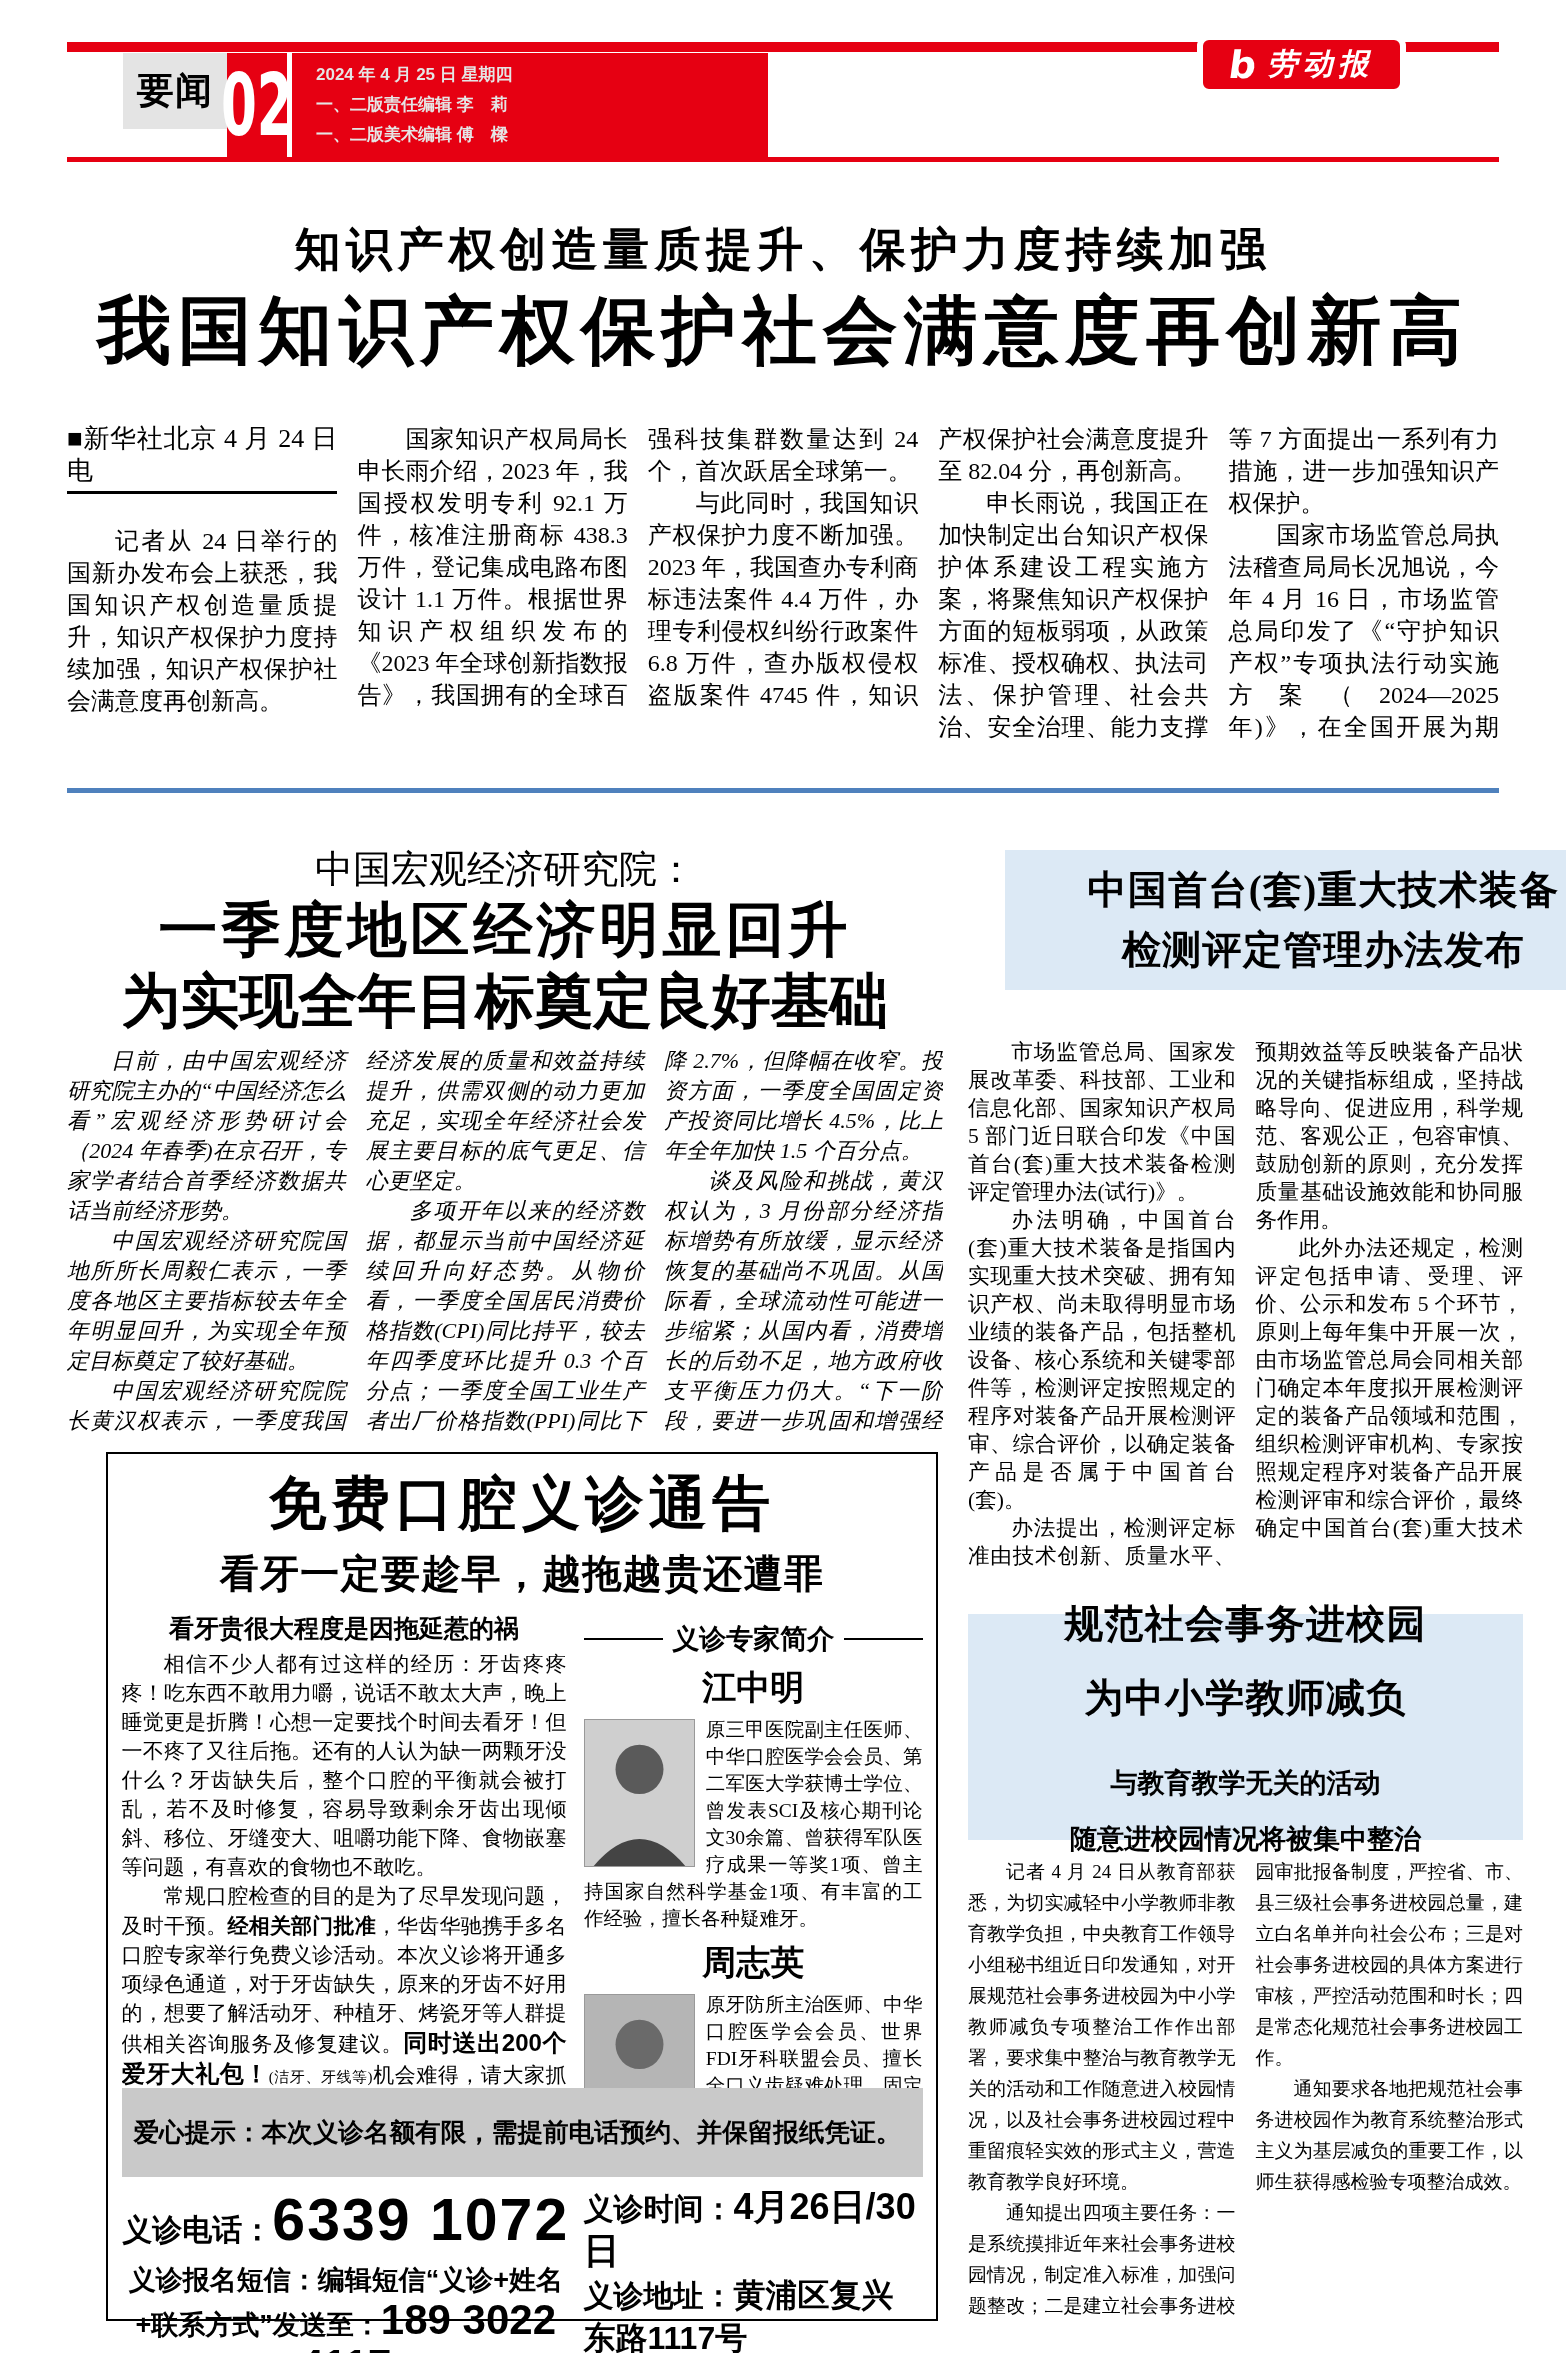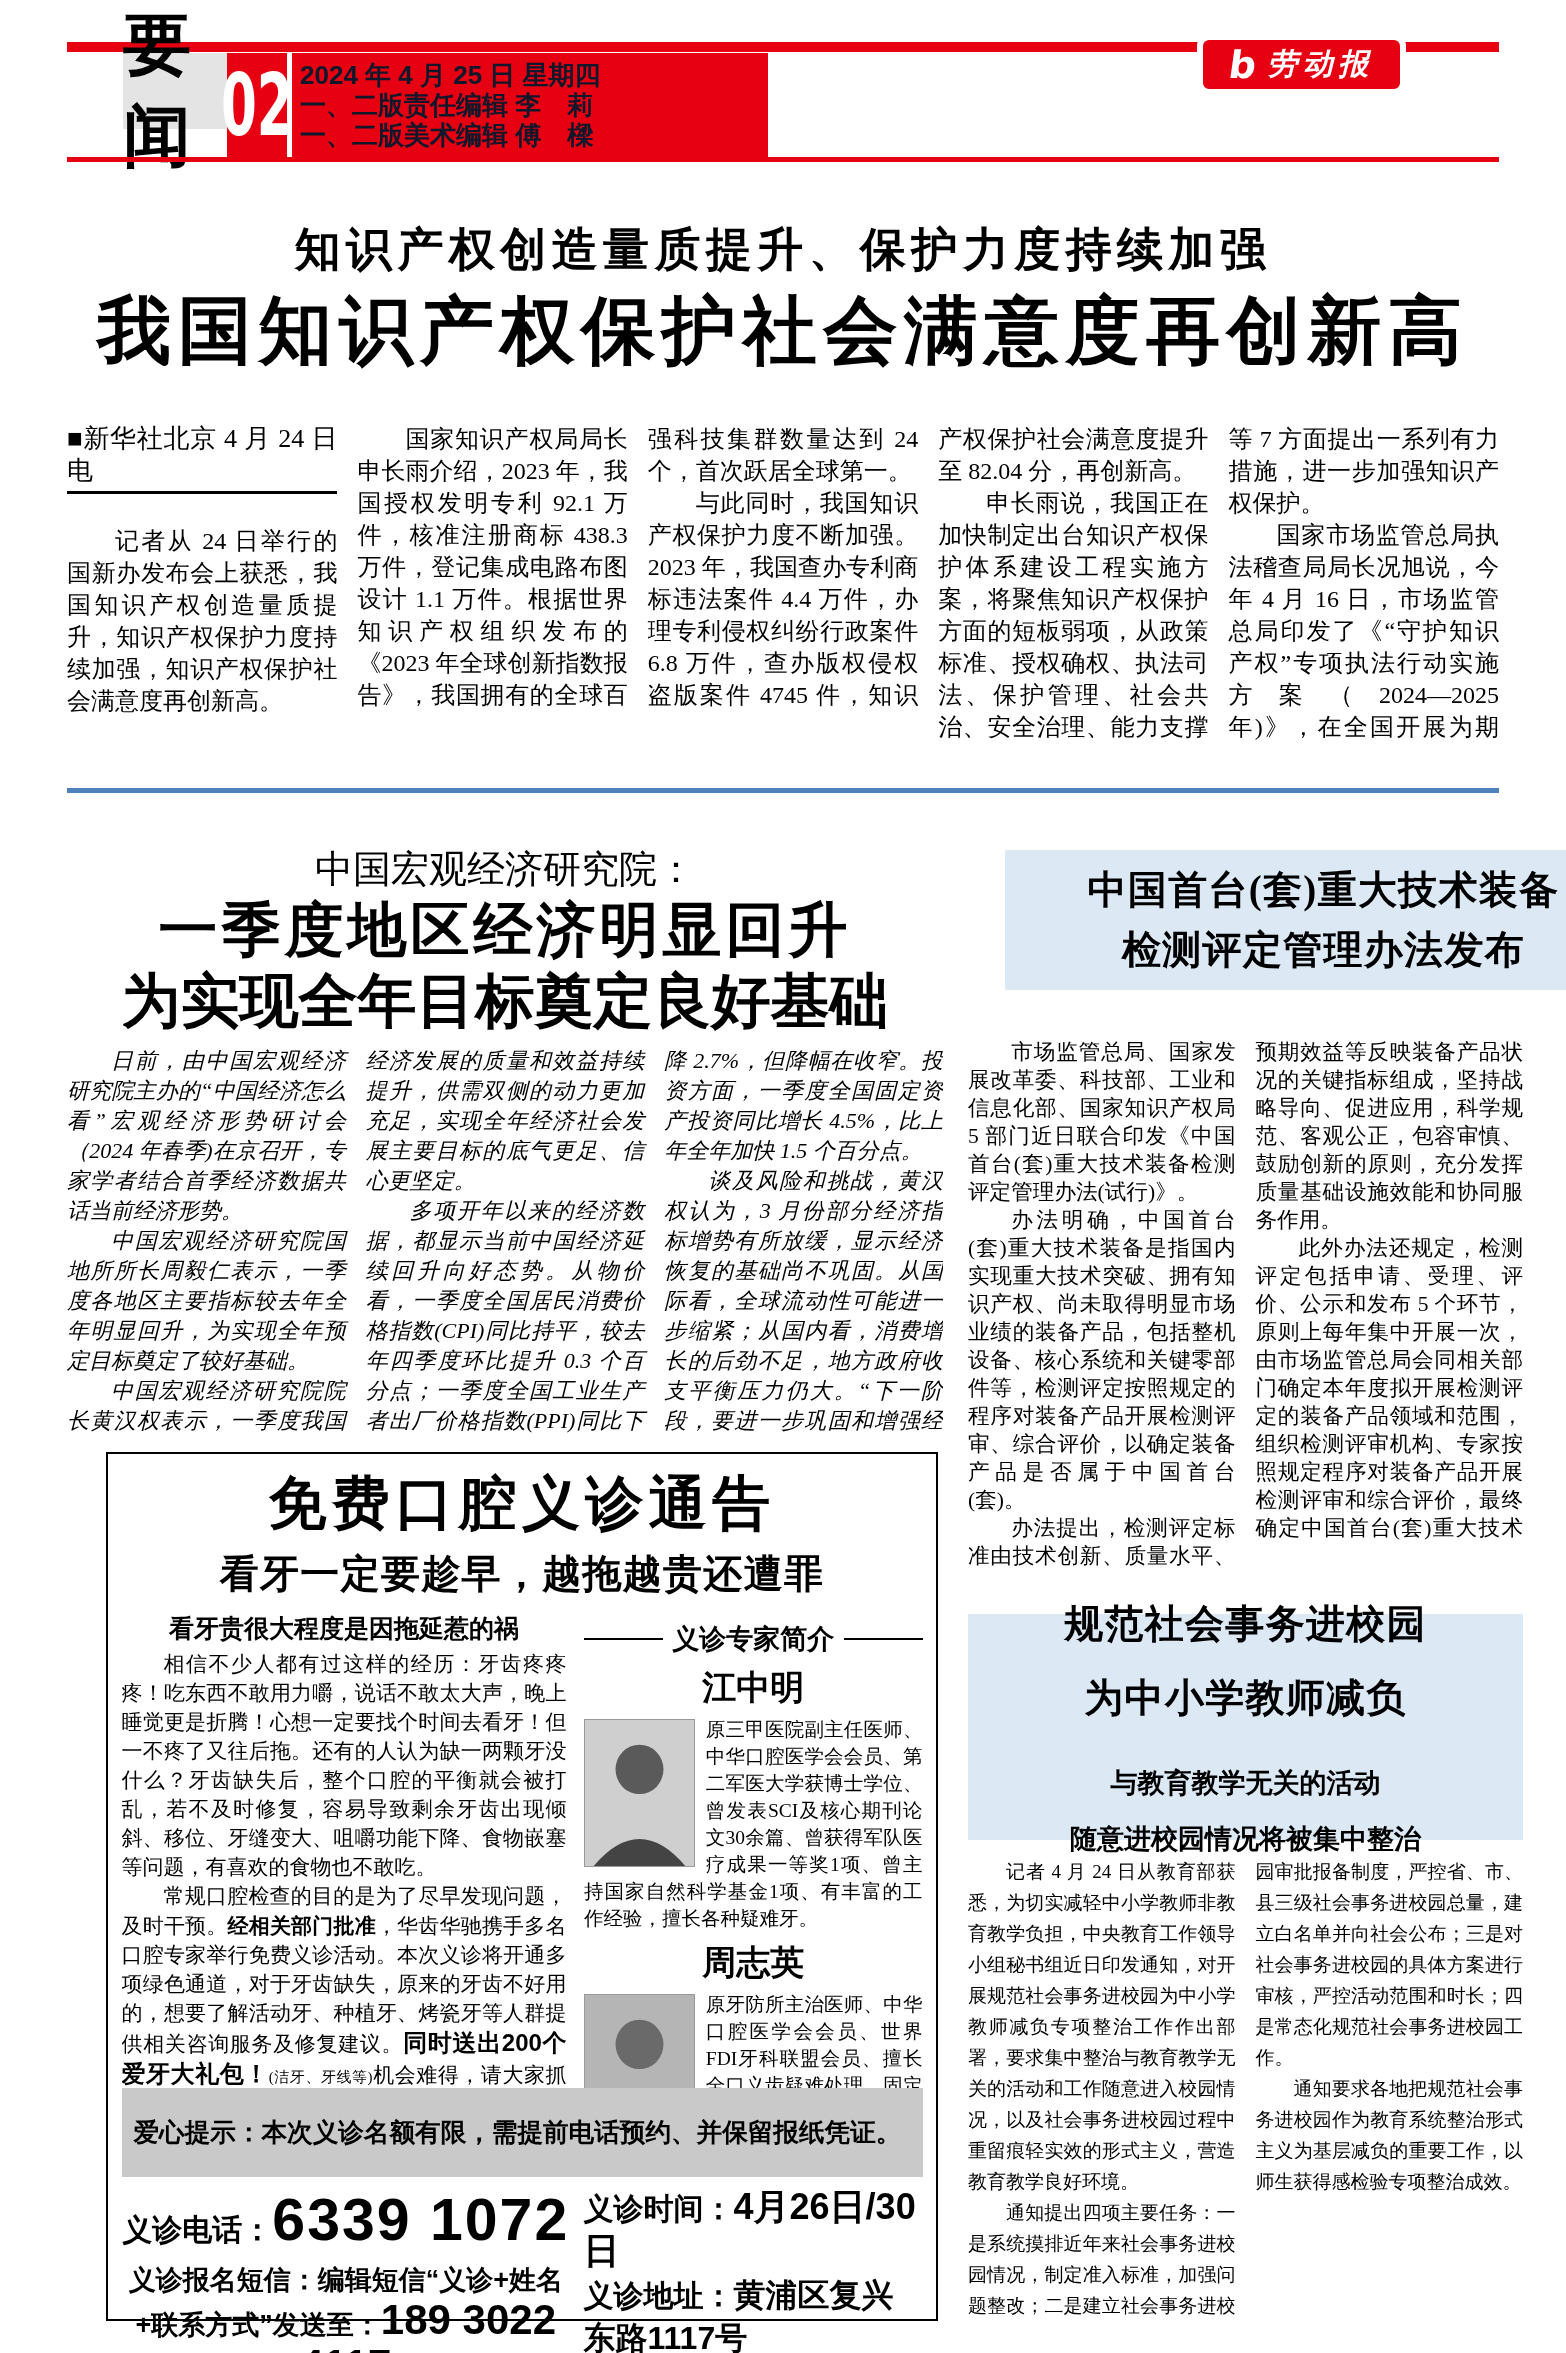--- a/index.html
+++ b/index.html
@@ -13,26 +13,26 @@
   .sans{font-family:"Liberation Sans","DejaVu Sans",sans-serif;}
 
   
   #top-rule{left:67px;top:42px;width:1432px;height:10px;background:var(--red);}
   #masthead-badge{left:1197px;top:34px;width:209px;height:61px;background:var(--red);
     border:6px solid #fff;border-radius:12px;display:flex;align-items:center;justify-content:center;
     gap:10.8px;color:#fff;}
   .masthead-b{font-family:"DejaVu Sans",sans-serif;font-weight:bold;font-size:38px;transform:skewX(-8deg);}
   .masthead-name{font-size:30px;font-weight:bold;font-style:italic;letter-spacing:5.4px;}
   #label-box{left:123px;top:53px;width:104px;height:76px;background:var(--gray-box);
-    display:flex;align-items:center;justify-content:center;font-size:68px;font-weight:bold;letter-spacing:1.3px;}
+    display:flex;align-items:center;justify-content:center;font-size:37px;font-weight:bold;letter-spacing:1.3px;}
   #pagenum-band{left:227px;top:53px;width:541px;height:104px;background:var(--red);display:flex;}
   #pagenum-cell{width:65px;display:flex;align-items:center;justify-content:center;border-right:5.4px solid #fff;}
   #pagenum{color:#fff;font-family:"DejaVu Sans",sans-serif;font-weight:900;font-size:86px;transform:scaleX(0.6);}
-  #dateinfo{flex:1;color:#0f172a;display:flex;flex-direction:column;justify-content:center;
-    padding-left:8px;font-family:"Liberation Sans","DejaVu Sans",sans-serif;font-size:26px;font-weight:bold;line-height:30px;}
+  #dateinfo{flex:1;color:#e5e5e5;display:flex;flex-direction:column;justify-content:center;
+    padding-left:24px;font-family:"Liberation Sans","DejaVu Sans",sans-serif;font-size:17px;font-weight:bold;line-height:30px;}
   #header-rule{left:67px;top:157px;width:1432px;height:5.4px;background:var(--red);}
 
   
   #lead-kicker{left:67px;top:219px;width:1432px;text-align:center;font-size:46px;font-weight:bold;letter-spacing:5.4px;}
   #lead-headline{left:67px;top:282px;width:1432px;text-align:center;font-size:74px;font-weight:900;
     letter-spacing:6.7px;white-space:nowrap;}
   .body-text{text-align:justify;overflow:hidden;}
   .body-text p{text-indent:2em;}
   #lead-body{left:67px;top:423px;width:1432px;height:342px;column-count:5;column-gap:20px;
     column-fill:auto;font-size:24px;line-height:32px;}

